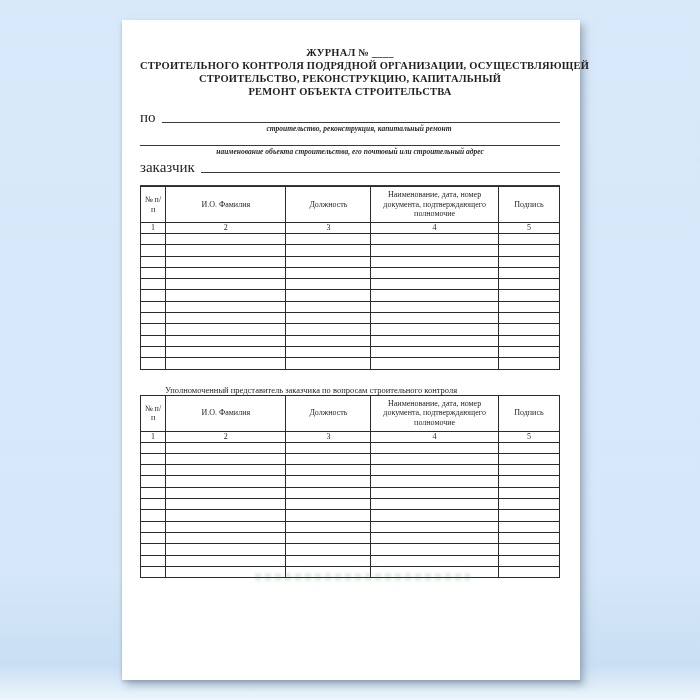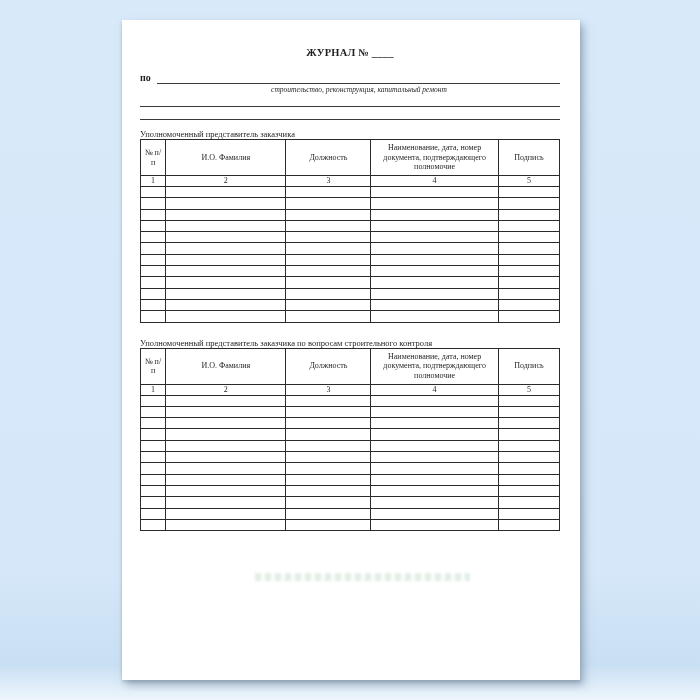--- a/index.html
+++ b/index.html
@@ -38,53 +38,54 @@
     white-space: nowrap;
   }
   
   .field-row {
     display: flex;
     align-items: flex-end;
     height: 13px;
   }
   .field-row.first { margin-top: 12px; }
   .field-label {
-    font-size: 10px;
-    font-weight: bold;
+    font-size: 15px;
+    font-weight: normal;
     padding-right: 6px;
     line-height: 12px;
   }
   .field-line {
     flex: 1;
     border-bottom: 1px solid #3a3a3a;
     height: 12px;
   }
   .rule-row { height: 6px; border-bottom: 1px solid #3a3a3a; }
   .rule-row.r2 { margin-top: 5px; }
   .rule-row.r4 { margin-top: 6px; }
   .field-caption {
     font-size: 7.5px;
     font-style: italic;
     text-align: center;
     line-height: 10px;
     height: 10px;
     margin-top: 1px;
     color: #2a2a2a;
+    font-weight: bold;
   }
   .field-caption.indent-po { padding-left: 18px; }
   .field-caption.indent-zak { padding-left: 54px; }
   .field-row.zak { margin-top: 3px; }
   
   .section-heading {
     font-size: 8.5px;
     line-height: 10px;
     margin-top: 9px;
     text-align: left;
   }
-  .section-heading.second { margin-top: 15px; }
+  .section-heading.second { margin-top: 15px; margin-left: 25px; }
   
   table.roster {
     width: 100%;
     border-collapse: collapse;
     table-layout: fixed;
     margin-top: 0;
     border: 1.5px solid #262626;
   }
   table.roster th, table.roster td {
     border: 1px solid #2b2b2b;
@@ -121,34 +122,41 @@
   }
 </style>
 </head>
 <body>
 
 <div class="desk">
   <div class="page">
 
     <div class="title">
       <div>ЖУРНАЛ № ____</div>
+      <div>СТРОИТЕЛЬНОГО КОНТРОЛЯ ПОДРЯДНОЙ ОРГАНИЗАЦИИ, ОСУЩЕСТВЛЯЮЩЕЙ</div>
+      <div>СТРОИТЕЛЬСТВО, РЕКОНСТРУКЦИЮ, КАПИТАЛЬНЫЙ</div>
+      <div>РЕМОНТ ОБЪЕКТА СТРОИТЕЛЬСТВА</div>
     </div>
 
     <div class="field-row first">
       <span class="field-label">по</span>
       <span class="field-line"></span>
     </div>
     <div class="field-caption indent-po">строительство, реконструкция, капитальный ремонт</div>
 
     <div class="rule-row r2"></div>
-
+    <div class="field-caption">наименование объекта строительства, его почтовый или строительный адрес</div>
+
+    <div class="field-row zak">
+      <span class="field-label">заказчик</span>
+      <span class="field-line"></span>
+    </div>
 
     <div class="rule-row r4"></div>
 
-    <div class="section-heading">Уполномоченный представитель заказчика</div>
 
     <table class="roster">
       <colgroup>
         <col class="c0">
           <col class="c1">
           <col class="c2">
           <col class="c3">
           <col class="c4">
       </colgroup>
       <thead>

